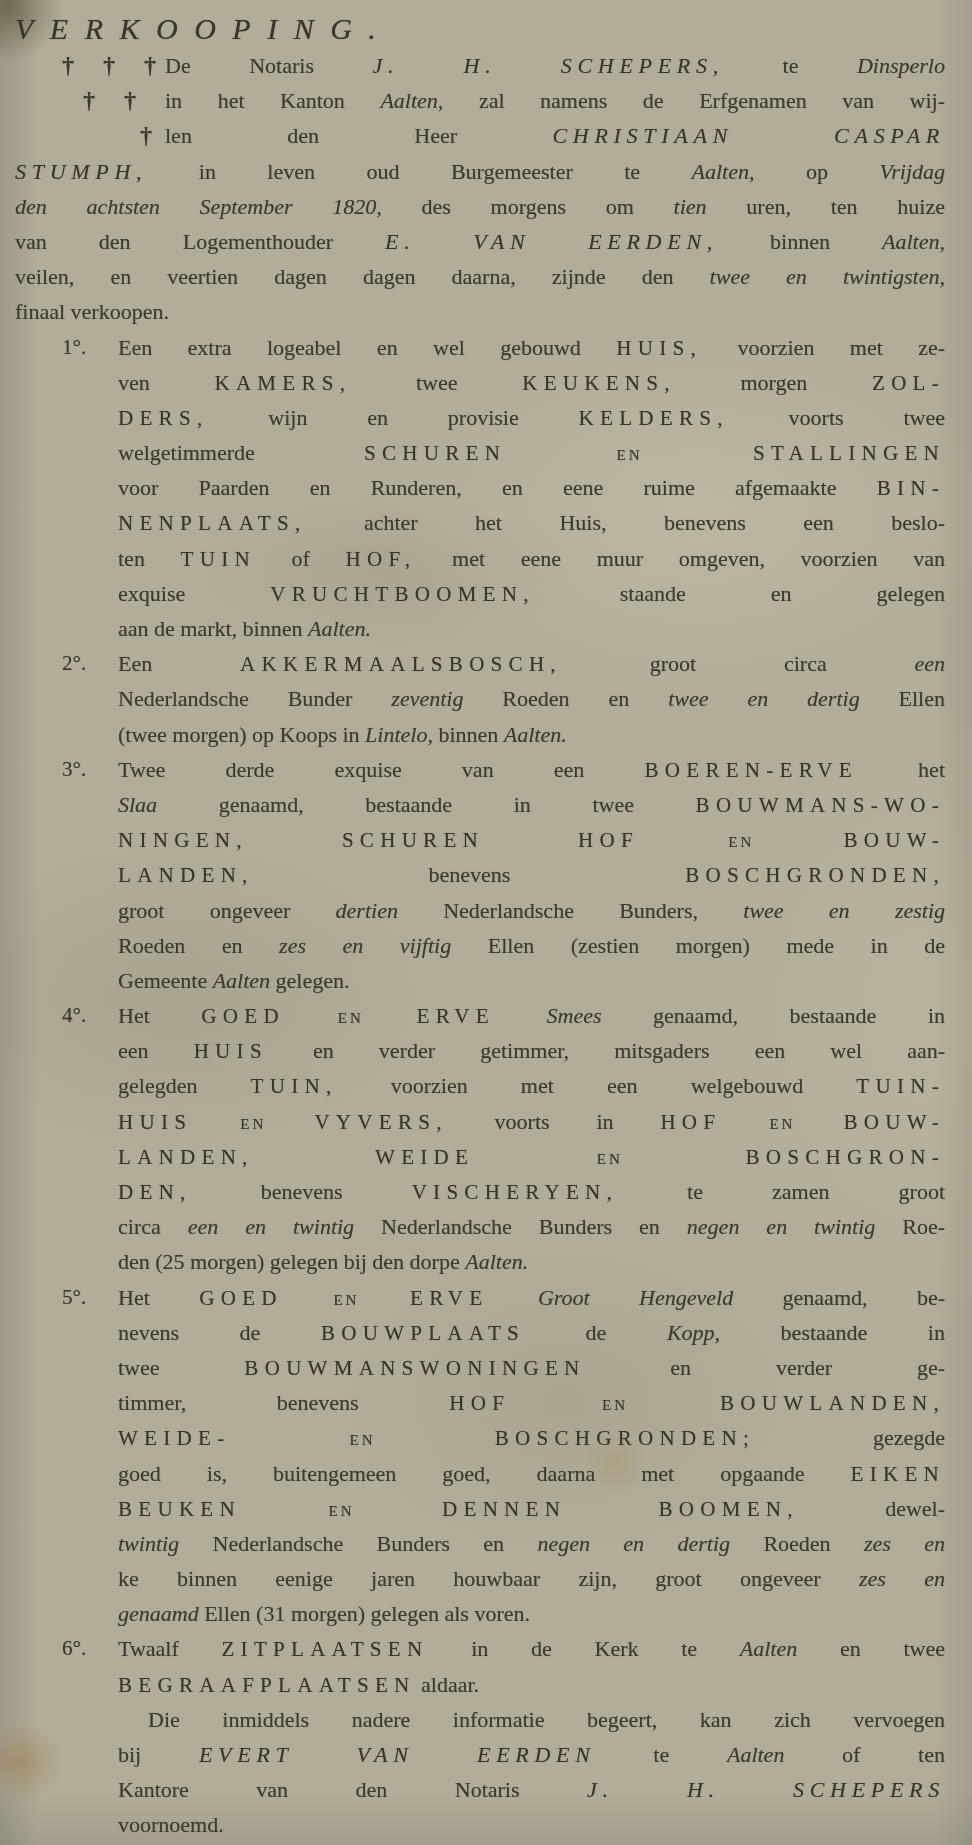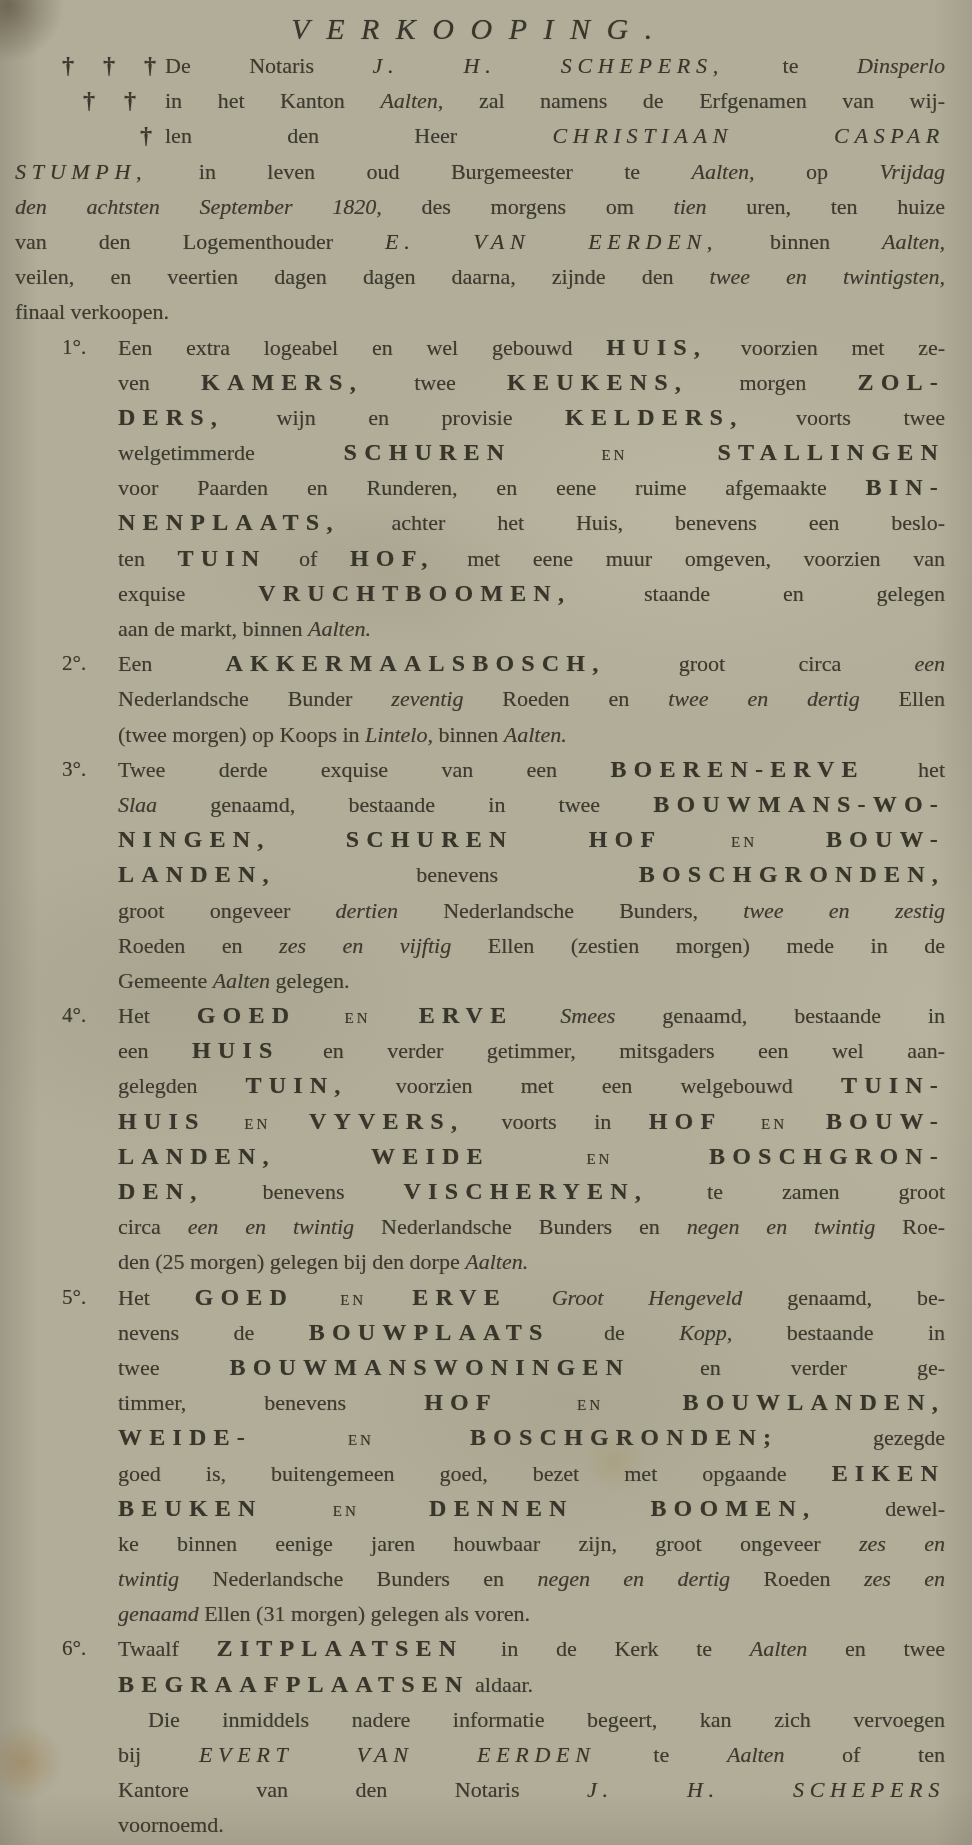--- a/index.html
+++ b/index.html
@@ -19,21 +19,21 @@
       radial-gradient(ellipse 300px 120px at 40% 31%, rgba(120,112,92,.12), rgba(120,112,92,0) 65%),
       linear-gradient(90deg, rgba(80,75,60,.20), rgba(80,75,60,0) 4%, rgba(80,75,60,0) 96%, rgba(80,75,60,.14)),
       linear-gradient(0deg, rgba(80,75,60,.14), rgba(80,75,60,0) 3%);
     font-family:"Liberation Serif","DejaVu Serif",serif;
     color:#3d3a2f;
   }
   .doc{position:absolute;left:15px;top:10px;width:930px;}
   .title{
     height:38px;line-height:38px;
     font-size:30px;font-style:italic;letter-spacing:.55em;
-    text-align:center;color:#38352b;
+    color:#38352b;
     text-shadow:0 0 1px rgba(56,53,43,.6);
     white-space:nowrap;
   }
   .line{
     position:relative;
     height:35.2px;line-height:35.2px;
     font-size:22px;
     text-align:justify;text-align-last:justify;
     text-shadow:.2px .3px .7px rgba(61,58,47,.45);
   }
@@ -43,21 +43,21 @@
   .ind-item{padding-left:103px;}
   .ind-close1{padding-left:133px;}
   .ind-close2{padding-left:103px;}
   .marker{position:absolute;top:0;letter-spacing:normal;text-align:left;color:#3a372c;}
   .m3{left:47px;letter-spacing:29px;font-size:24px;font-weight:bold;}
   .m2{left:68px;letter-spacing:29px;font-size:24px;font-weight:bold;}
   .m1{left:125px;font-size:24px;font-weight:bold;}
   .num{left:47px;font-size:21px;}
   .s-n{}
   .s-i{font-style:italic;margin-top:20px;}
-  .s-c{font-size:24px;letter-spacing:.30em;color:#38352a;font-weight:bold;}
+  .s-c{font-size:21px;letter-spacing:.30em;color:#38352a;}
   .s-ci{font-style:italic;letter-spacing:.26em;color:#38352a;}
   .s-e{font-size:15px;letter-spacing:.2em;color:#38352a;}
 </style>
 </head>
 <body>
 
 <div class="page">
   <div class="doc" id="doc">
     <div class="title">VERKOOPING.</div>
   <div class="line ind-intro"><span class="marker m3">†††</span><span class="s-n">De Notaris </span><span class="s-ci">J. H. SCHEPERS,</span><span class="s-n"> te </span><span class="s-i">Dinsperlo</span></div>
@@ -93,24 +93,24 @@
       <div class="line ind-item"><span class="s-c">HUIS</span><span class="s-e"> EN </span><span class="s-c">VYVERS,</span><span class="s-n"> voorts in </span><span class="s-c">HOF</span><span class="s-e"> EN </span><span class="s-c">BOUW-</span></div>
       <div class="line ind-item"><span class="s-c">LANDEN,</span><span class="s-n"> </span><span class="s-c">WEIDE</span><span class="s-e"> EN </span><span class="s-c">BOSCHGRON-</span></div>
       <div class="line ind-item"><span class="s-c">DEN,</span><span class="s-n"> benevens </span><span class="s-c">VISCHERYEN,</span><span class="s-n"> te zamen groot</span></div>
       <div class="line ind-item"><span class="s-n">circa </span><span class="s-i">een en twintig</span><span class="s-n"> Nederlandsche Bunders en </span><span class="s-i">negen en twintig</span><span class="s-n"> Roe-</span></div>
       <div class="line ind-item end"><span class="s-n">den (25 morgen) gelegen bij den dorpe </span><span class="s-i">Aalten.</span></div>
       <div class="line ind-item"><span class="marker num">5°.</span><span class="s-n">Het </span><span class="s-c">GOED</span><span class="s-e"> EN </span><span class="s-c">ERVE</span><span class="s-n"> </span><span class="s-i">Groot Hengeveld</span><span class="s-n"> genaamd, be-</span></div>
       <div class="line ind-item"><span class="s-n">nevens de </span><span class="s-c">BOUWPLAATS</span><span class="s-n"> de </span><span class="s-i">Kopp,</span><span class="s-n"> bestaande in</span></div>
       <div class="line ind-item"><span class="s-n">twee </span><span class="s-c">BOUWMANSWONINGEN</span><span class="s-n"> en verder ge-</span></div>
       <div class="line ind-item"><span class="s-n">timmer, benevens </span><span class="s-c">HOF</span><span class="s-e"> EN </span><span class="s-c">BOUWLANDEN,</span></div>
       <div class="line ind-item"><span class="s-c">WEIDE-</span><span class="s-e"> EN </span><span class="s-c">BOSCHGRONDEN;</span><span class="s-n"> gezegde</span></div>
-      <div class="line ind-item"><span class="s-n">goed is, buitengemeen goed, bezet met opgaande </span><span class="s-c">EIKEN</span></div>
+      <div class="line ind-item"><span class="s-n">goed is, buitengemeen goed, daarna met opgaande </span><span class="s-c">EIKEN</span></div>
       <div class="line ind-item"><span class="s-c">BEUKEN</span><span class="s-e"> EN </span><span class="s-c">DENNEN BOOMEN,</span><span class="s-n"> dewel-</span></div>
+      <div class="line ind-item"><span class="s-i">twintig</span><span class="s-n"> Nederlandsche Bunders en </span><span class="s-i">negen en dertig</span><span class="s-n"> Roeden </span><span class="s-i">zes en</span></div>
       <div class="line ind-item"><span class="s-n">ke binnen eenige jaren houwbaar zijn, groot ongeveer </span><span class="s-i">zes en</span></div>
-      <div class="line ind-item"><span class="s-i">twintig</span><span class="s-n"> Nederlandsche Bunders en </span><span class="s-i">negen en dertig</span><span class="s-n"> Roeden </span><span class="s-i">zes en</span></div>
       <div class="line ind-item end"><span class="s-i">genaamd</span><span class="s-n"> Ellen (31 morgen) gelegen als voren.</span></div>
       <div class="line ind-item"><span class="marker num">6°.</span><span class="s-n">Twaalf </span><span class="s-c">ZITPLAATSEN</span><span class="s-n"> in de Kerk te </span><span class="s-i">Aalten</span><span class="s-n"> en twee</span></div>
       <div class="line ind-item end"><span class="s-c">BEGRAAFPLAATSEN</span><span class="s-n"> aldaar.</span></div>
       <div class="line ind-close1"><span class="s-n">Die inmiddels nadere informatie begeert, kan zich vervoegen</span></div>
       <div class="line ind-close2"><span class="s-n">bij </span><span class="s-ci">EVERT VAN EERDEN</span><span class="s-n"> te </span><span class="s-i">Aalten</span><span class="s-n"> of ten</span></div>
       <div class="line ind-close2"><span class="s-n">Kantore van den Notaris </span><span class="s-ci">J. H. SCHEPERS</span></div>
       <div class="line ind-close2 end"><span class="s-n">voornoemd.</span></div>
     </div>
 </div>
 

